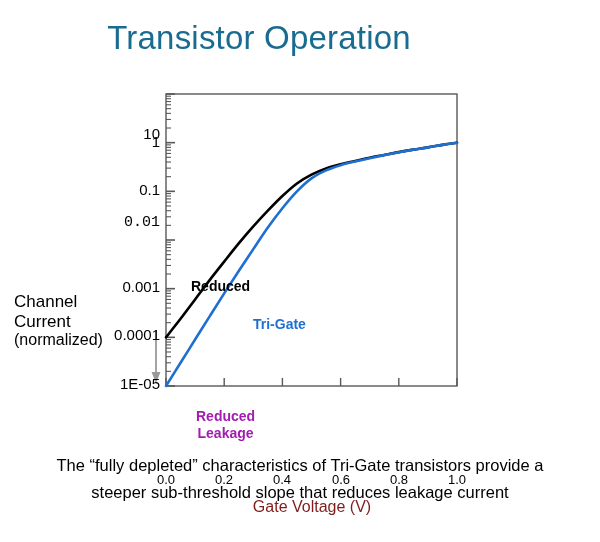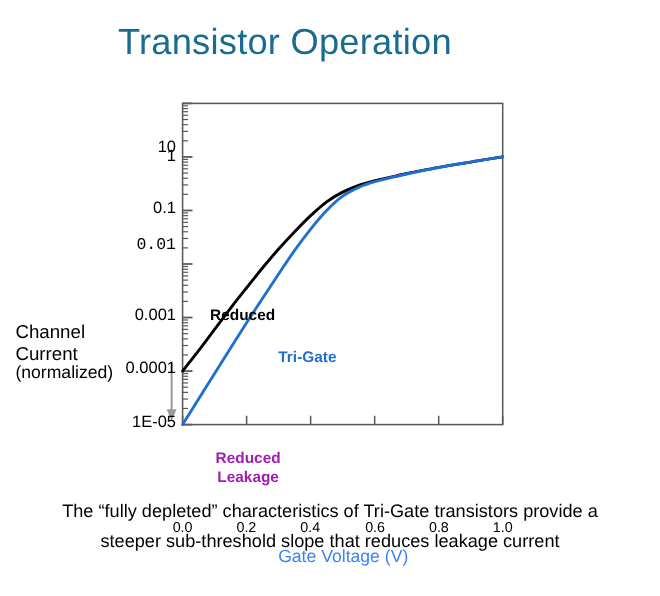--- a/index.html
+++ b/index.html
@@ -56,21 +56,21 @@
     line-height: 16px;
     color: #000000;
   }
   .x-axis-title {
     position: absolute;
     left: 166px;
     top: 418px;
     width: 292px;
     text-align: center;
     font-size: 16px;
-    color: #3b82f6;
+    color: #7f1d1d;
   }
 
   
   .ytick {
     position: absolute;
     right: 0;
     text-align: right;
     font-size: 15px;
     color: #000000;
     white-space: nowrap;

